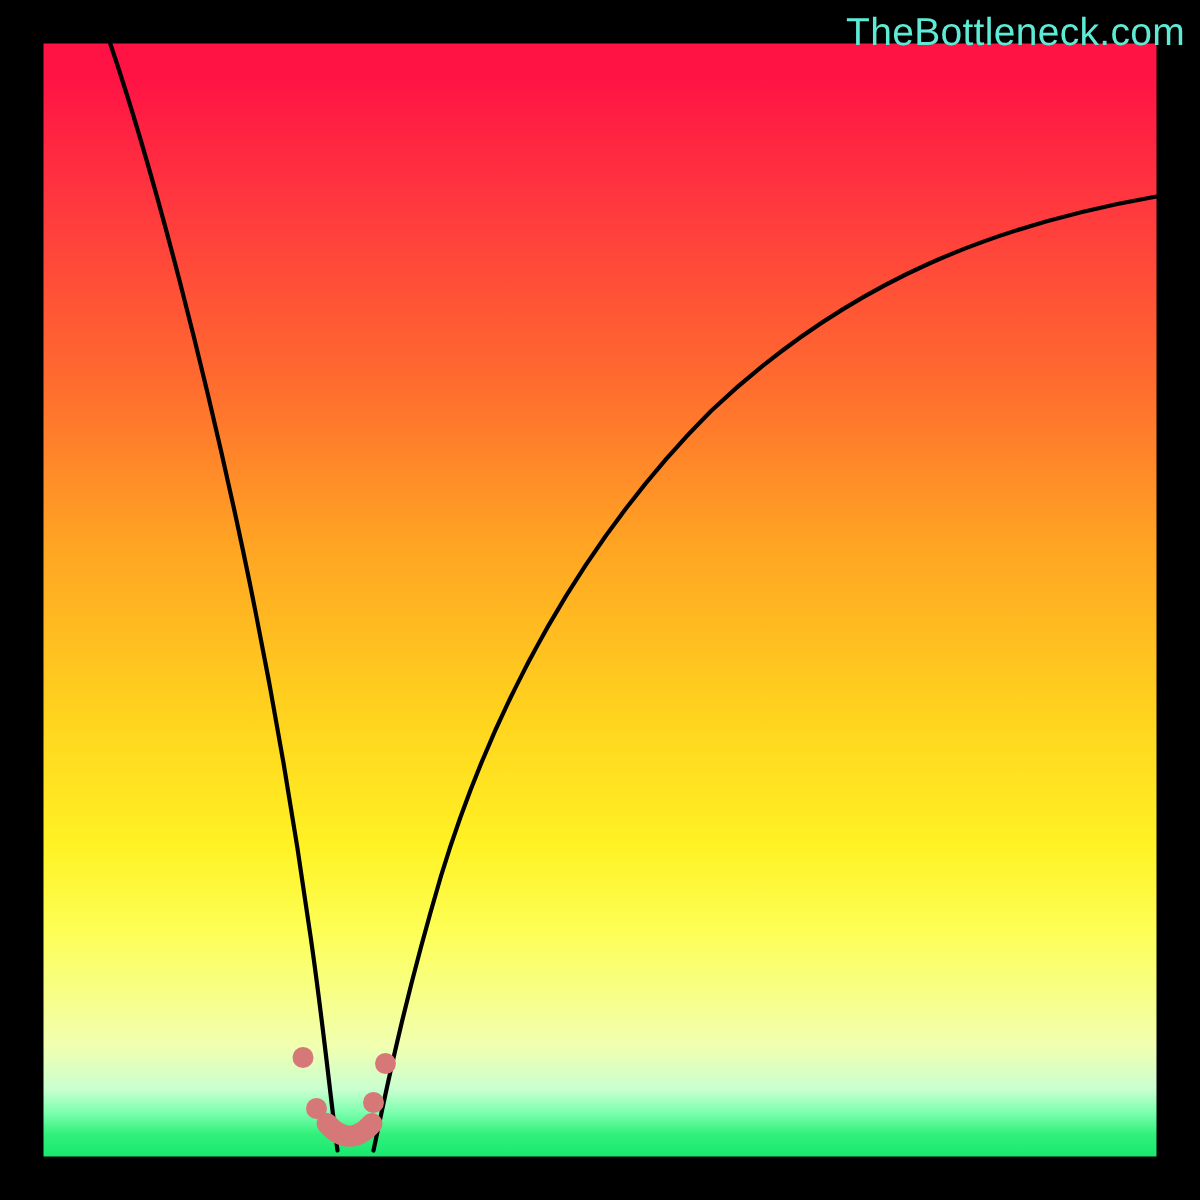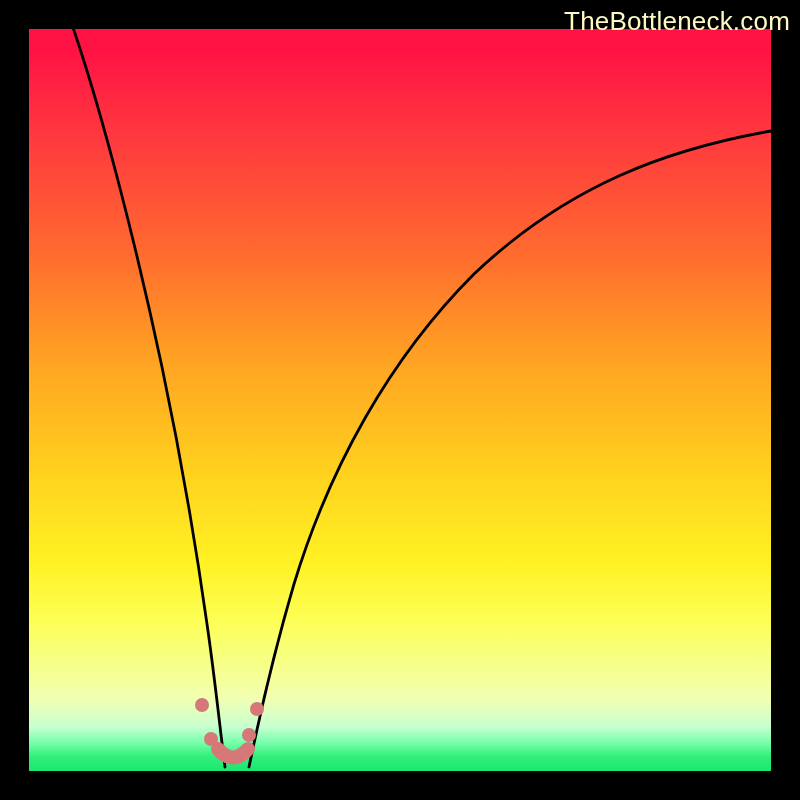--- a/index.html
+++ b/index.html
@@ -14,21 +14,21 @@
   .frame {
     position: relative;
     width: 800px;
     height: 800px;
     background: #000;
   }
   .watermark {
     position: absolute;
     top: 6px;
     right: 10px;
-    color: #fef9c3;
+    color: #5eead4;
     font-size: 26px;
     font-weight: 400;
     letter-spacing: 0.2px;
     z-index: 10;
     user-select: none;
   }
   .plot-area {
     position: absolute;
     left: 29px;
     top: 29px;

